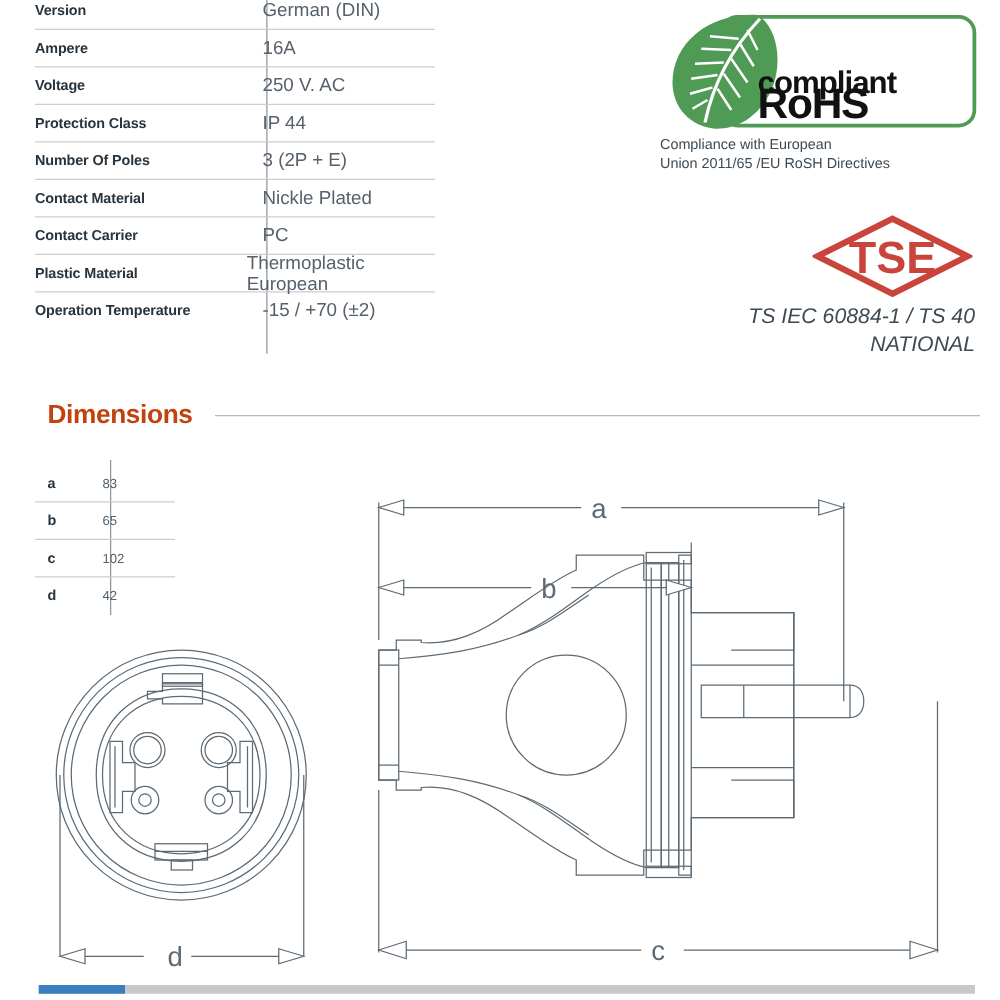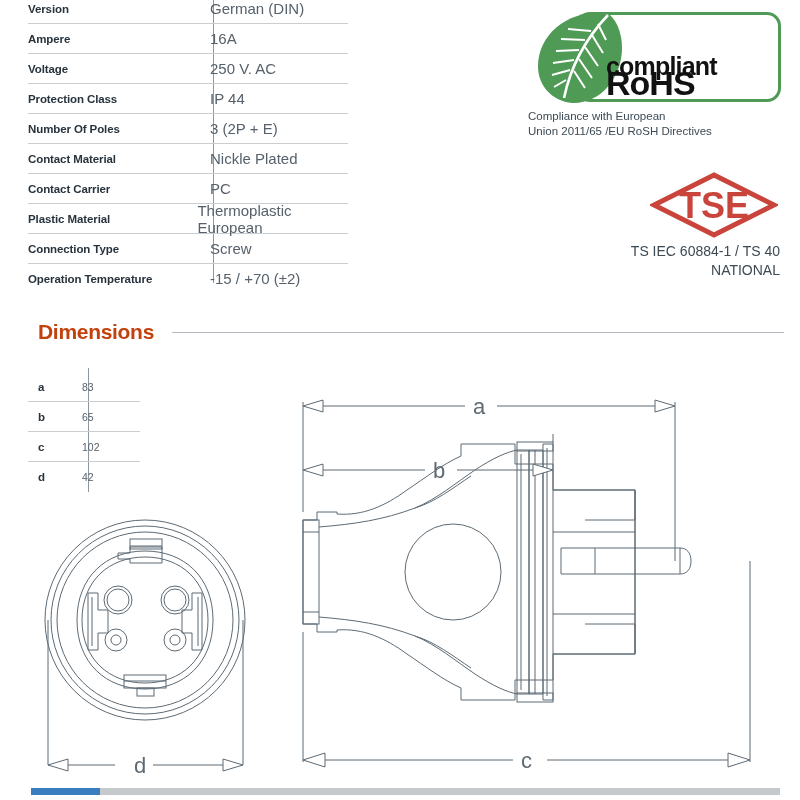--- a/index.html
+++ b/index.html
@@ -119,23 +119,24 @@
     top: 172px;
     width: 128px;
     height: 66px;
   }
   #tse-note {
     position: absolute;
     left: 560px;
     top: 242px;
     width: 220px;
     text-align: right;
-    font-size: 14px;
+    font-size: 17px;
     color: #3d4a54;
     line-height: 1.33;
+    font-style: italic;
   }
 
   
   #dimensions-heading {
     position: absolute;
     left: 38px;
     top: 320px;
     font-size: 21px;
     font-weight: bold;
     color: #3b7ec0;
@@ -250,24 +251,20 @@
     <div class="spec-label">Contact Material</div>
     <div class="spec-value">Nickle Plated</div>
   </div>
   <div class="spec-row">
     <div class="spec-label">Contact Carrier</div>
     <div class="spec-value">PC</div>
   </div>
   <div class="spec-row">
     <div class="spec-label">Plastic Material</div>
     <div class="spec-value">Thermoplastic European</div>
-  </div>
-  <div class="spec-row">
-    <div class="spec-label">Connection Type</div>
-    <div class="spec-value">Screw</div>
   </div>
   <div class="spec-row last">
     <div class="spec-label">Operation Temperature</div>
     <div class="spec-value">-15 / +70 (±2)</div>
   </div>
 </div>
 
 <div id="rohs-logo">
   <div id="rohs-box" style="border-color: rgb(79, 154, 85);"></div>
   <svg id="rohs-leaf" viewBox="0 0 104 104">

